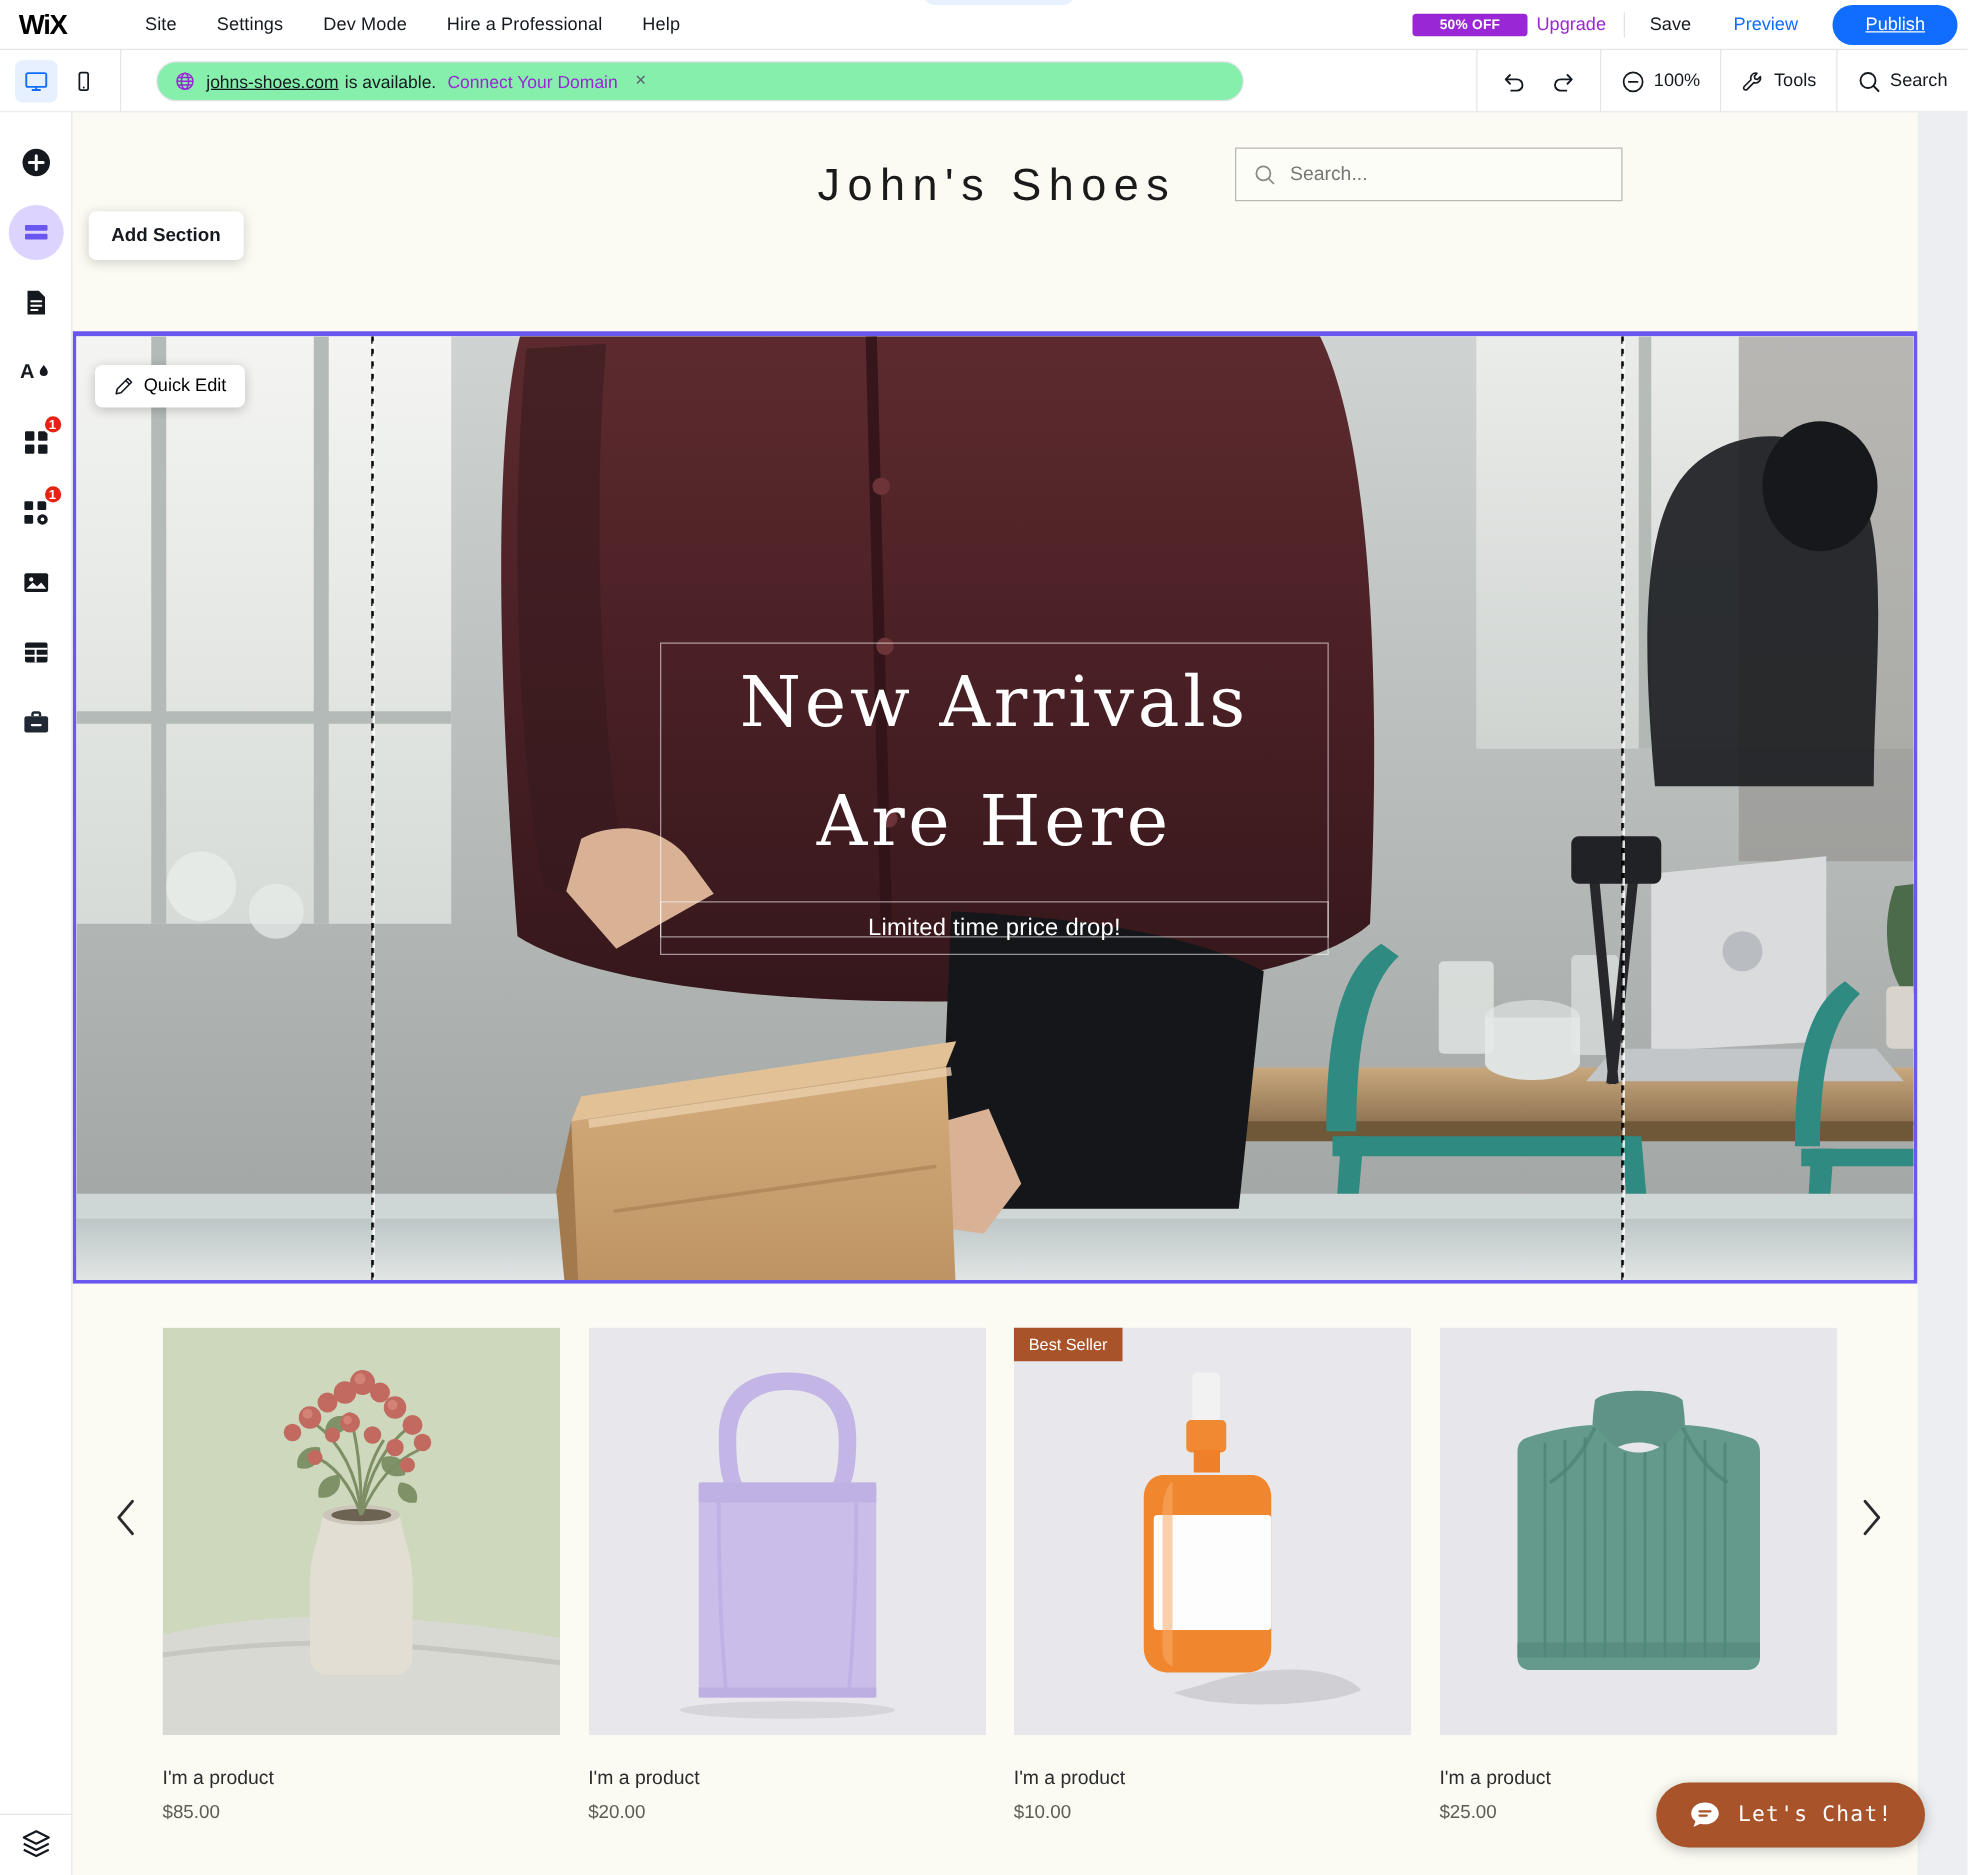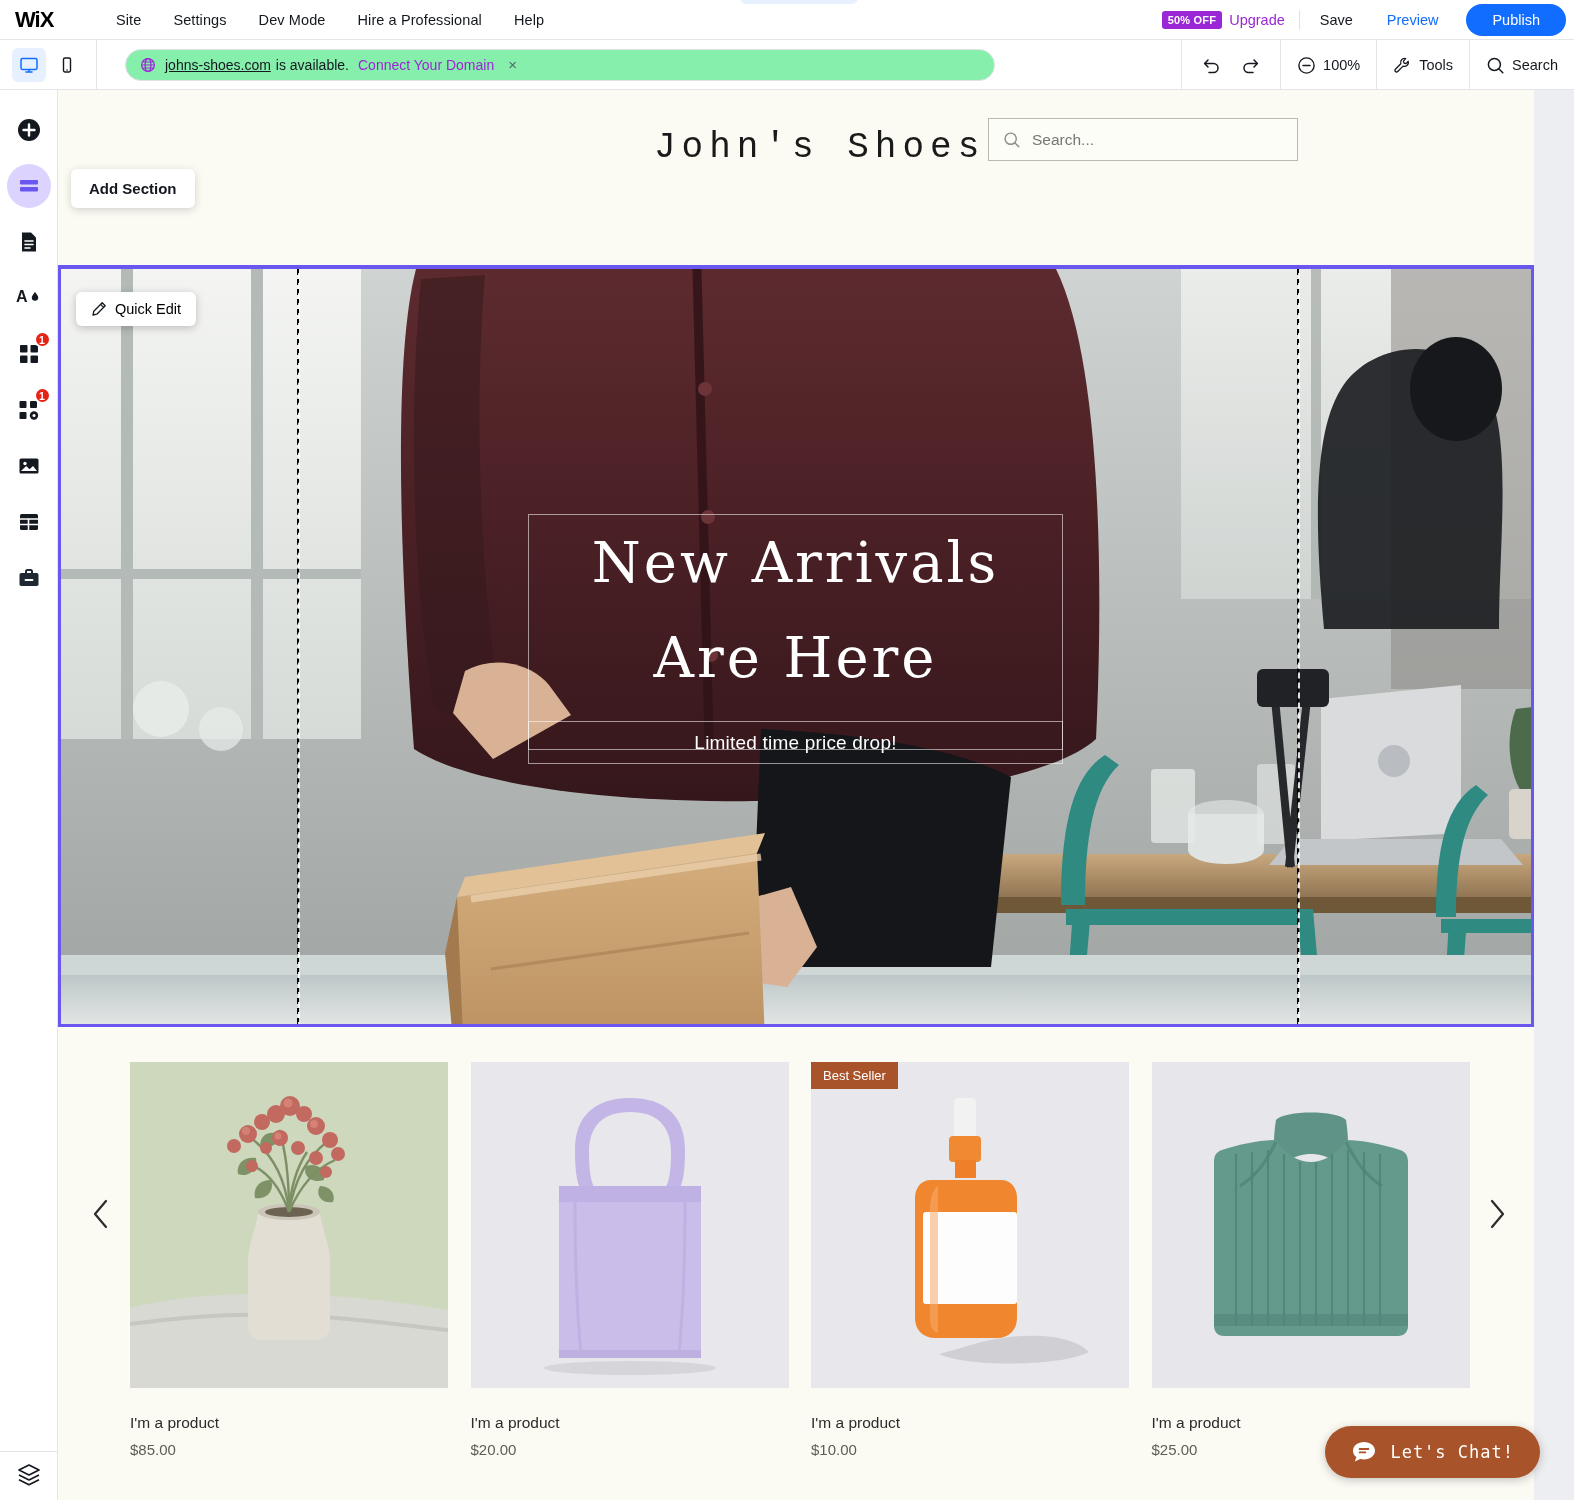--- a/index.html
+++ b/index.html
@@ -24,32 +24,33 @@
   .topbar-menu .tb-item {
     font-size: 14.5px; color: #14181f; padding: 0 16px; cursor: pointer;
     white-space: nowrap; letter-spacing: .1px;
   }
   .topbar-right {
     position: absolute; right: 0; top: 0; height: 40px;
     display: flex; align-items: center; gap: 0;
   }
   .badge-off {
     background: #9A27D5; color: #fff; font-size: 11px; font-weight: bold;
-    padding: 3px 6px; border-radius: 3px; letter-spacing: .2px;
+    padding: 3px 22px; border-radius: 3px; letter-spacing: .2px;
   }
   .upgrade-link {
     color: #9A27D5; font-size: 14.5px; margin-left: 7px; cursor: pointer;
   }
   .vdiv { width:1px; height:20px; background:#dfe2e6; margin: 0 14px; }
   .save-btn { font-size:14.5px; color:#14181f; cursor:pointer; padding: 0 6px;}
   .preview-btn { font-size:14.5px; color:#116dff; cursor:pointer; padding: 0 6px; margin-left:22px;}
   .publish-btn {
     background:#116dff; color:#fff; font-size:14.5px; border-radius:18px;
     padding: 8px 26px; margin-left: 22px; margin-right: 8px; cursor:pointer;
     white-space: nowrap;
+    text-decoration: underline;
   }
   .tab-handle {
     position:absolute; left:739px; top:-10px; width:120px; height:14px;
     background:#e7f0ff; border-radius: 0 0 8px 8px;
   }
 
   
   .secondbar {
     position: absolute; left: 0; top: 40px; width: 1574px; height: 50px;
     background: #fff; display: flex; align-items: center;
@@ -118,21 +119,21 @@
   .canvas-outer {
     position:absolute; left:58px; top:90px; width:1516px; height:1410px;
     background:#eceef1; overflow:hidden;
   }
   .canvas {
     position:absolute; left:0; top:0; width:1476px; height:1410px;
     background:#fbfbf4; overflow:hidden;
   }
   .site-header { position:relative; height:175px; background:#fbfbf4; }
   .site-title {
-    position:absolute; left:596px; top:37px; font-family:Liberation Mono, monospace;
+    position:absolute; left:596px; top:37px; font-family:Liberation Sans, sans-serif;
     font-size:36px; color:#1a1a1a; letter-spacing: 6px; white-space:nowrap;
   }
   .site-search {
     position:absolute; left:930px; top:28px; width:310px; height:43px;
     border:1px solid #b9b9b0; background:#fdfdf8; display:flex; align-items:center;
     padding-left:14px; gap:11px;
   }
   .site-search .ph { font-size:15.5px; color:#767672; }
   .site-nav {
     position:absolute; left:0; top:125px; width:1476px;

